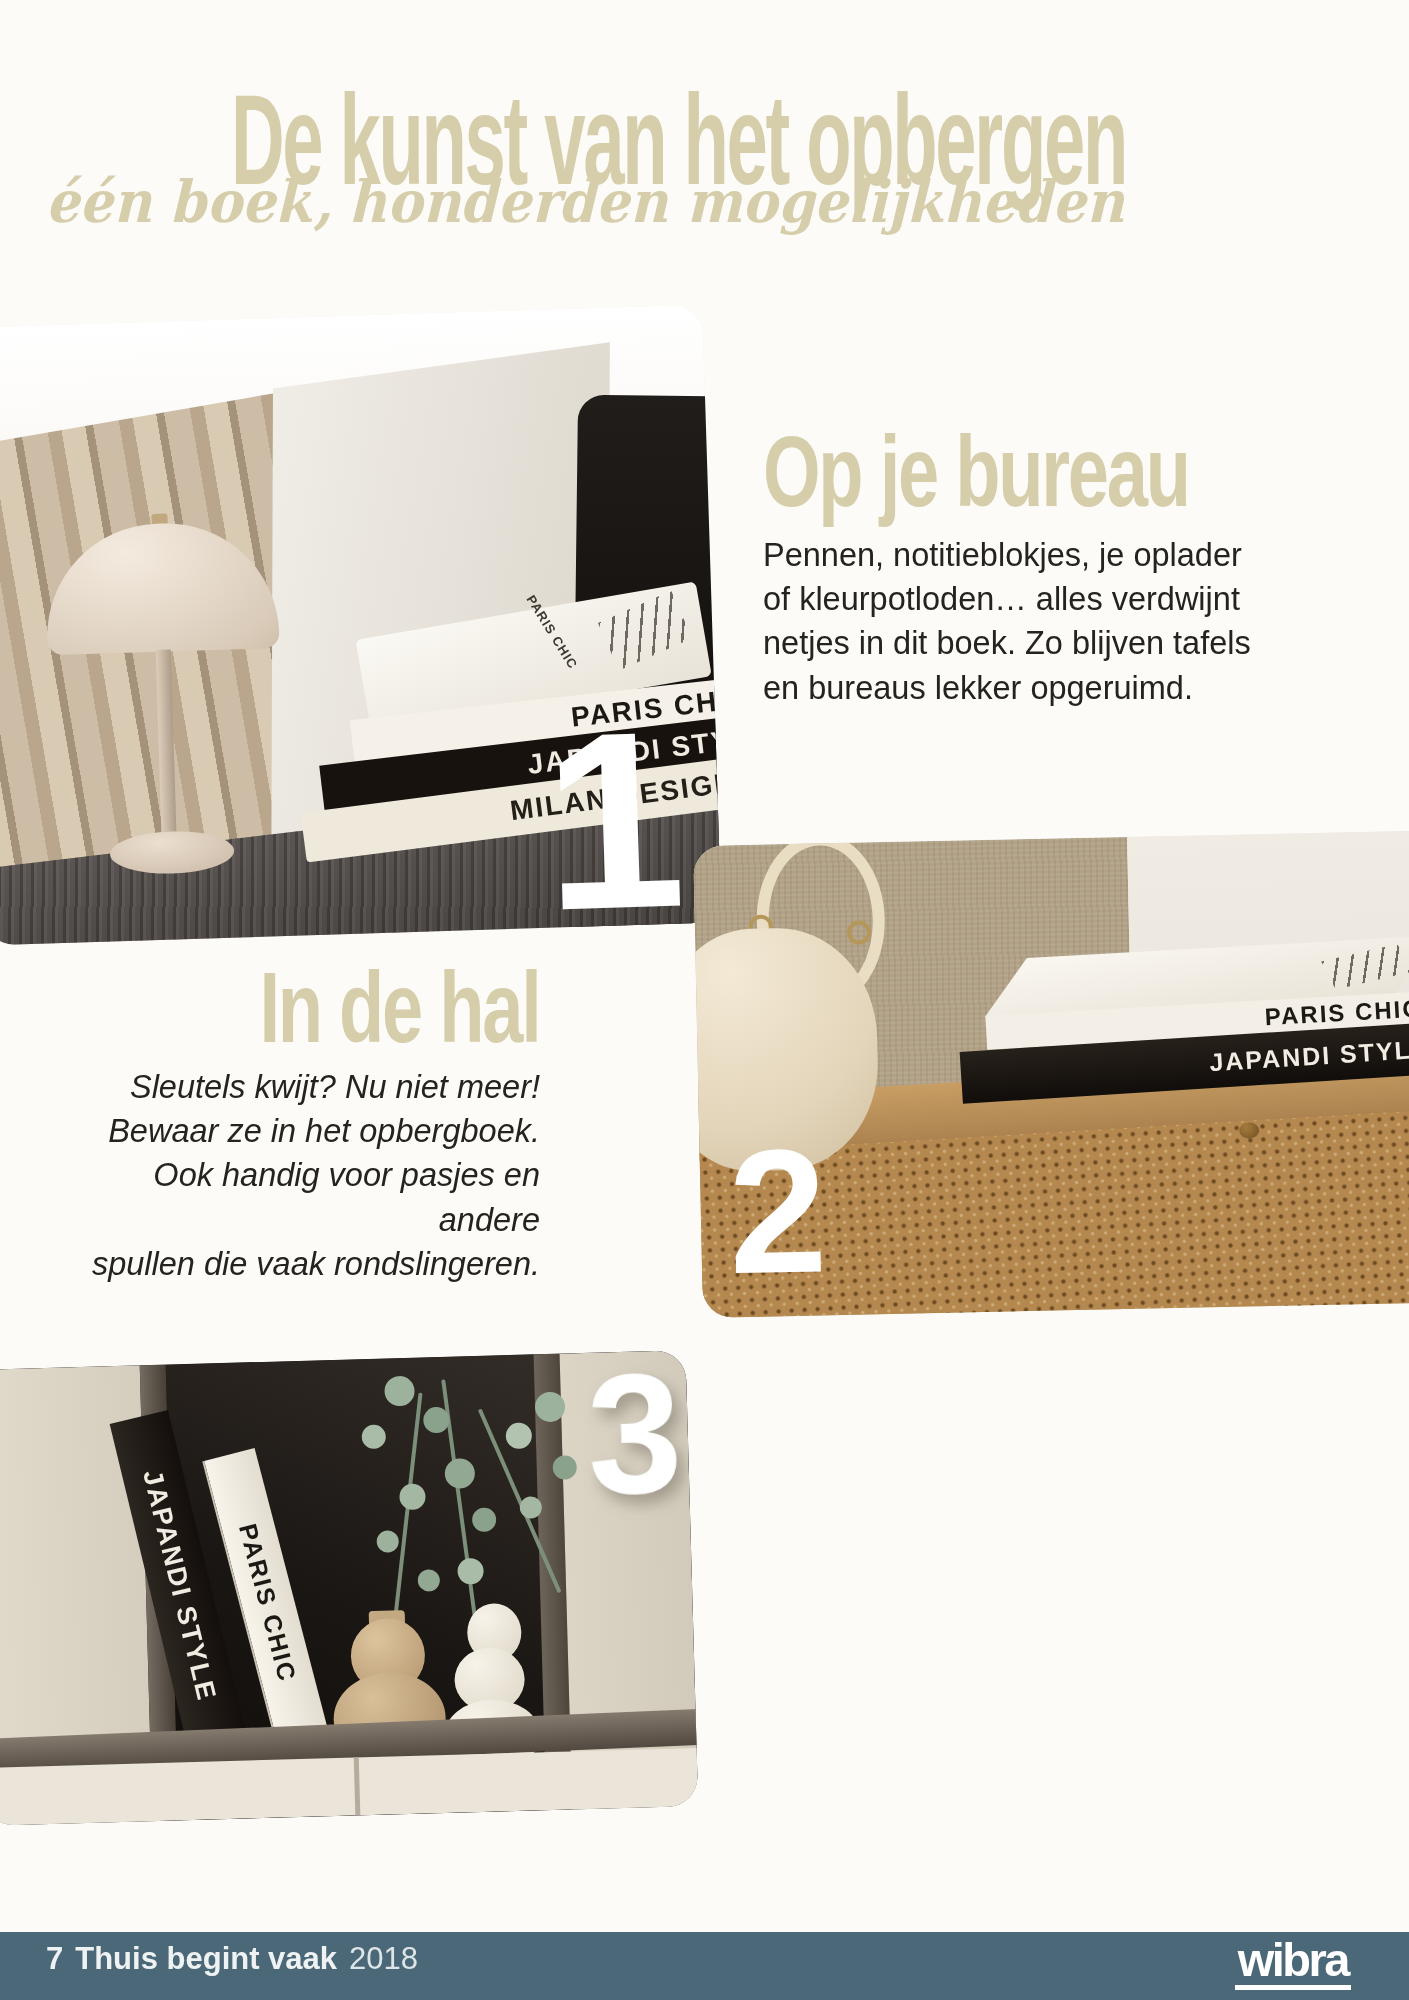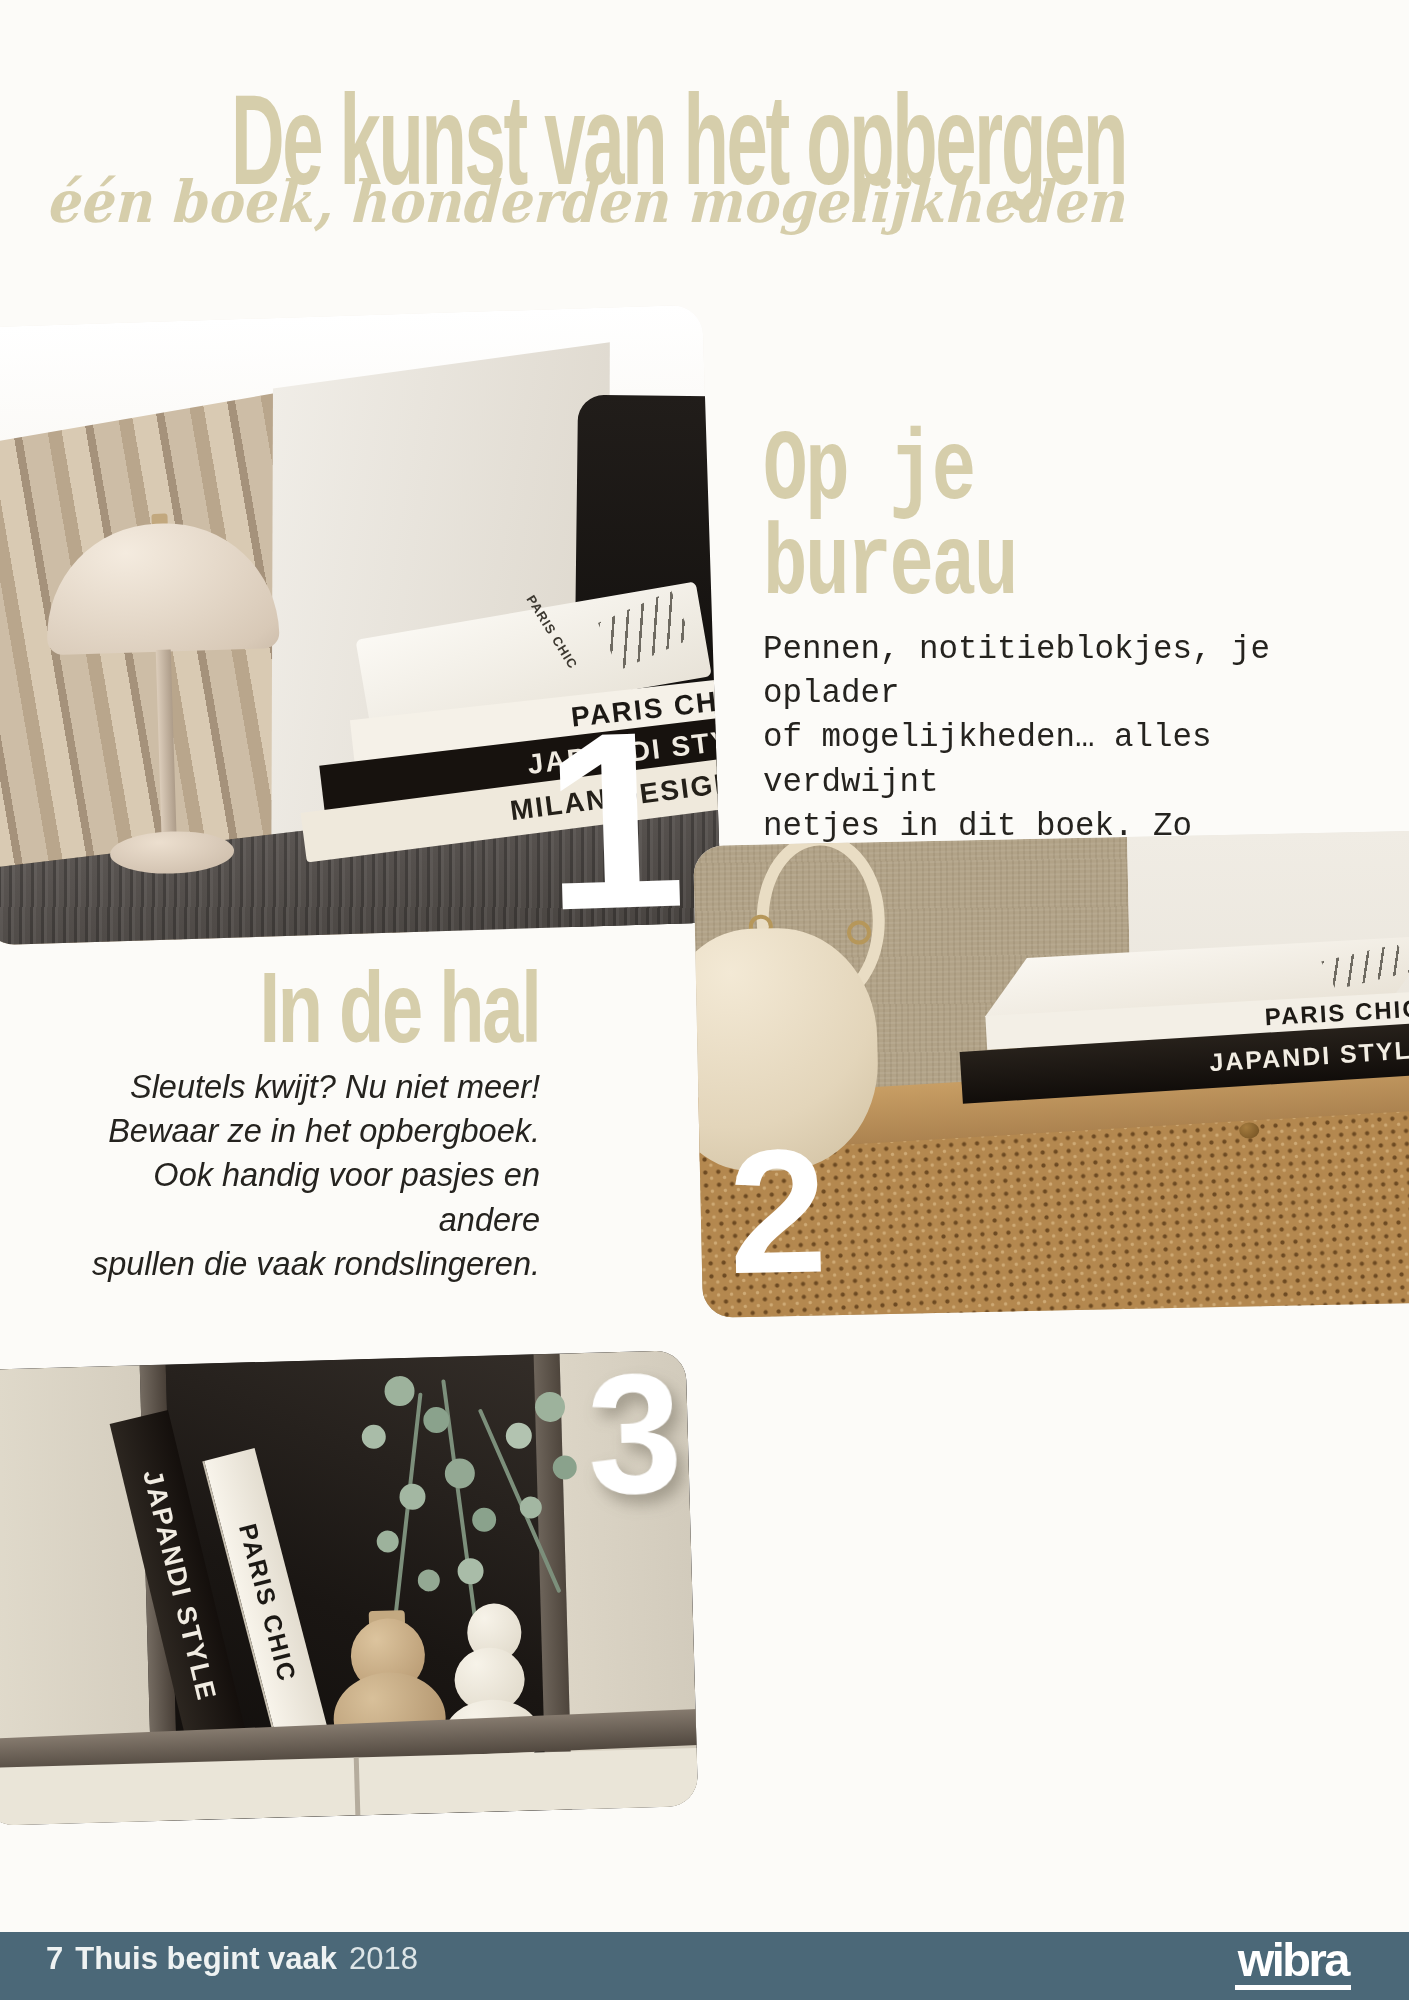--- a/index.html
+++ b/index.html
@@ -172,24 +172,24 @@
         <div class="flat-mini">PARIS CHIC</div>
         <div class="flat-lines"></div>
       </div>
       <div class="spine spine1">PARIS CHIC</div>
       <div class="spine spine2">JAPANDI STYLE</div>
       <div class="spine spine3">MILAN DESIGN</div>
     </div>
     <div class="num p1-num">1</div>
   </div>
 
-  <div class="sec" style="left:763px;top:424px;font-family:Liberation Mono, monospace;">
+  <div class="sec" style="left:763px;top:424px;">
     <div class="sec-h" style="transform-origin:left top;">Op je bureau</div>
     <p class="sec-p" style="margin-top:14px;width:560px;">Pennen, notitieblokjes, je oplader
-of mogelijkheden… alles verdwijnt
+of kleurpotloden… alles verdwijnt
 netjes in dit boek. Zo blijven tafels
 en bureaus lekker opgeruimd.</p>
   </div>
 
   <div class="photo2">
     <div class="p2-linen"></div>
     <div class="p2-wall"></div>
     <div class="sb-top"></div>
     <div class="sb-cane"></div>
     <div class="sb-knob"></div>

